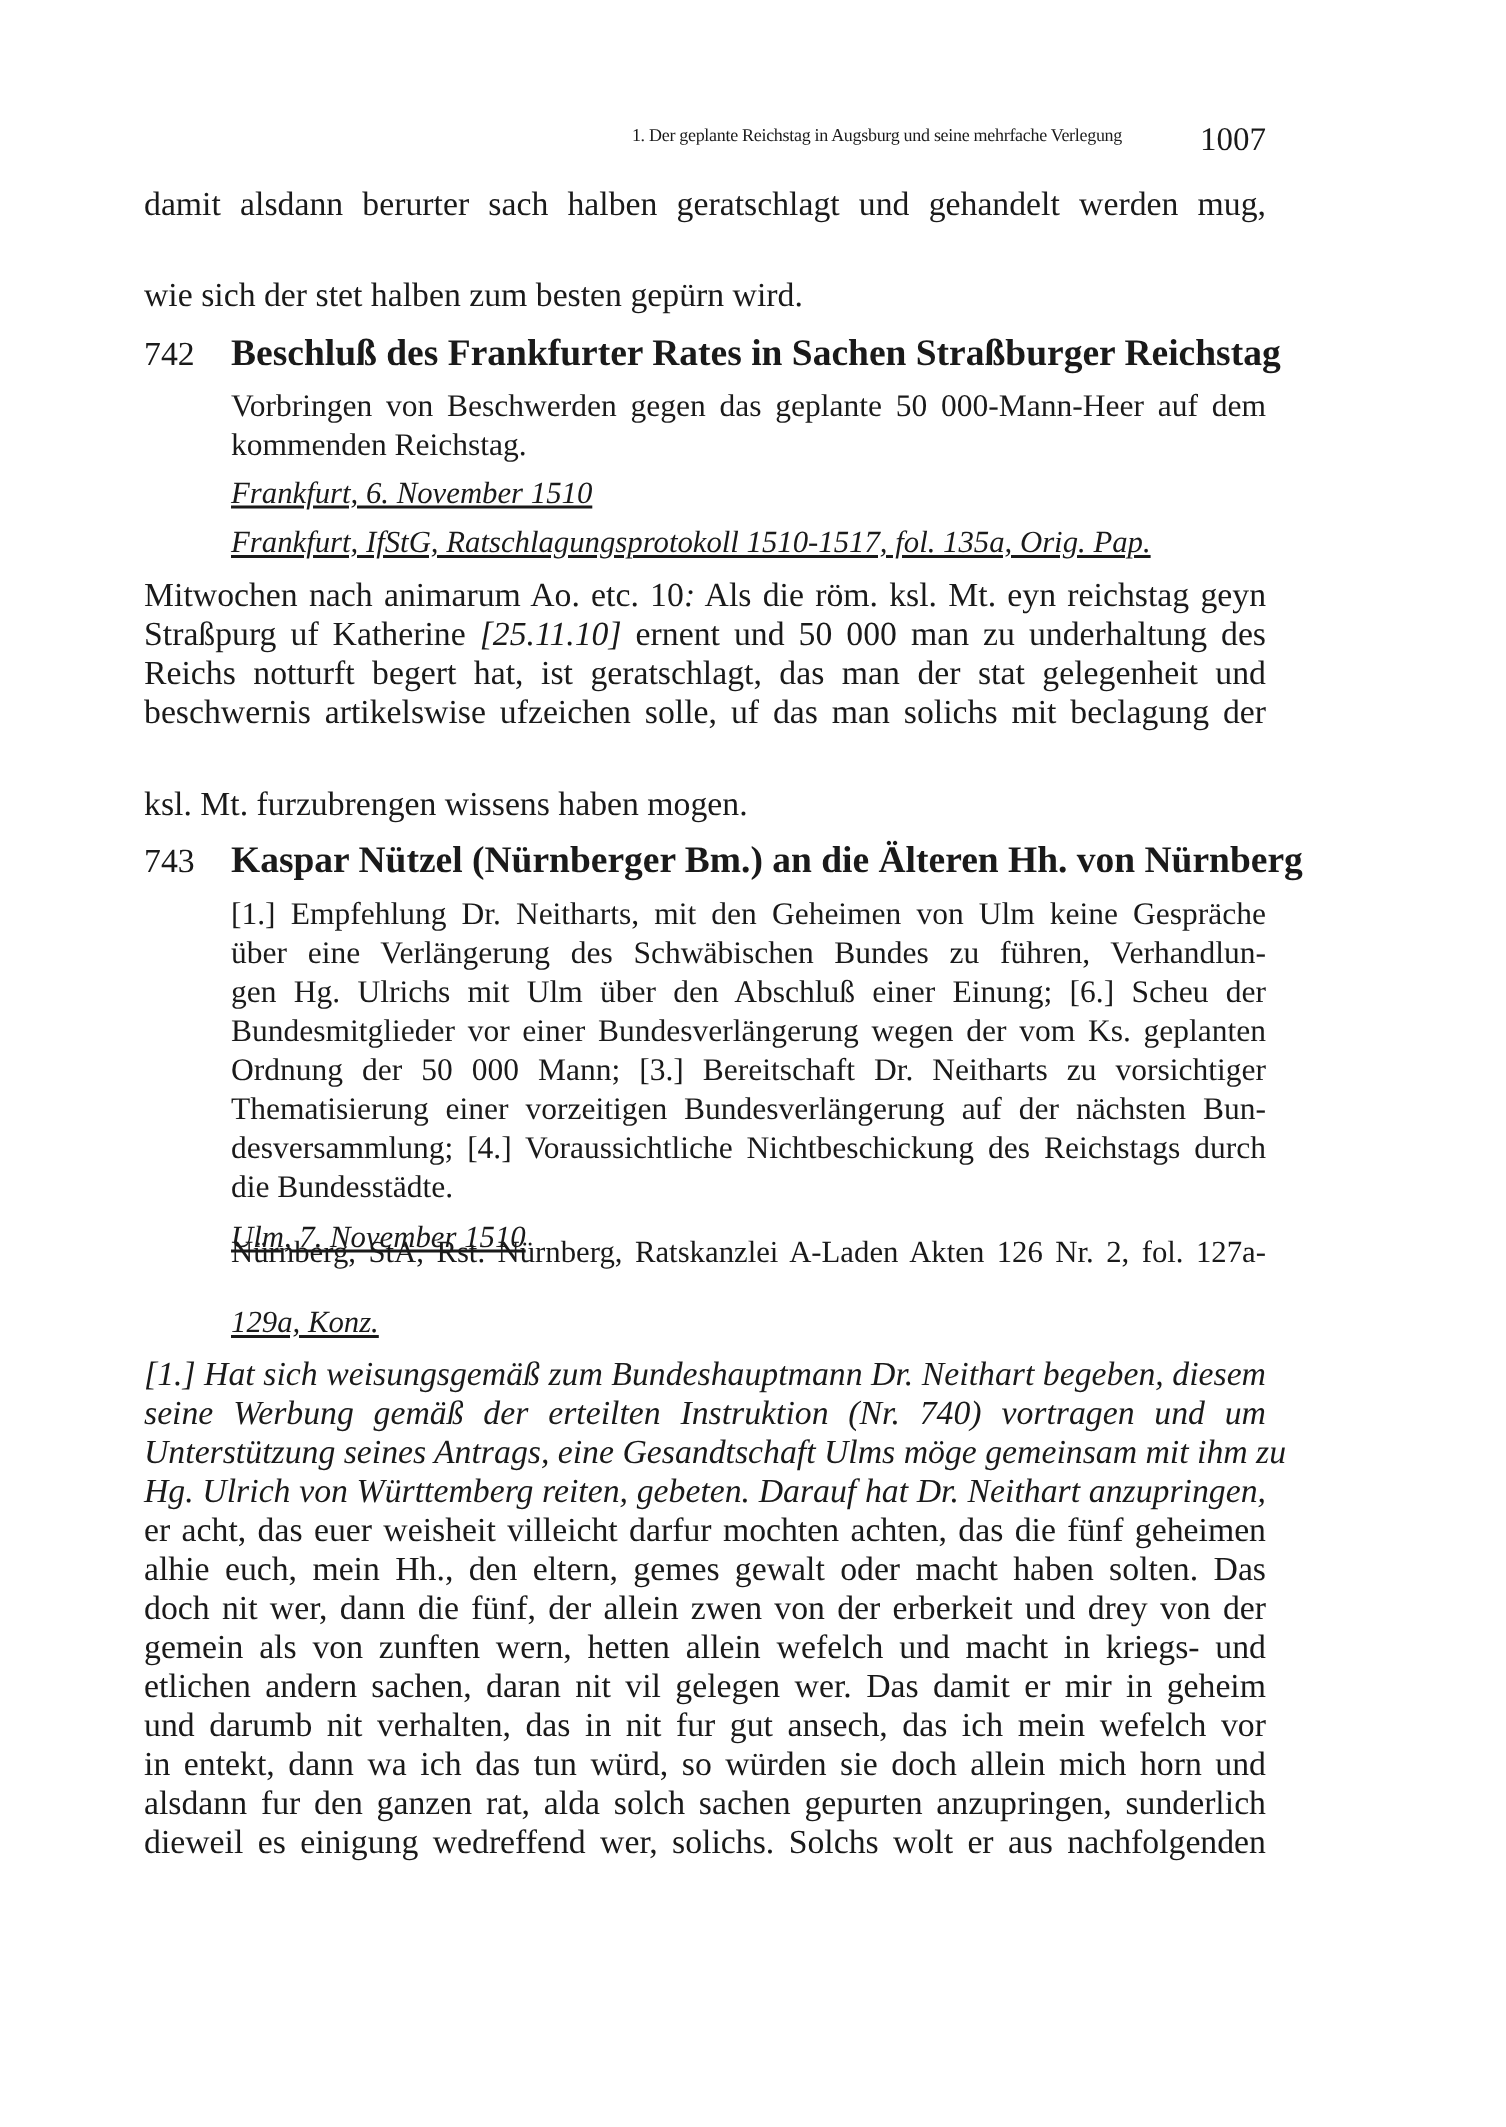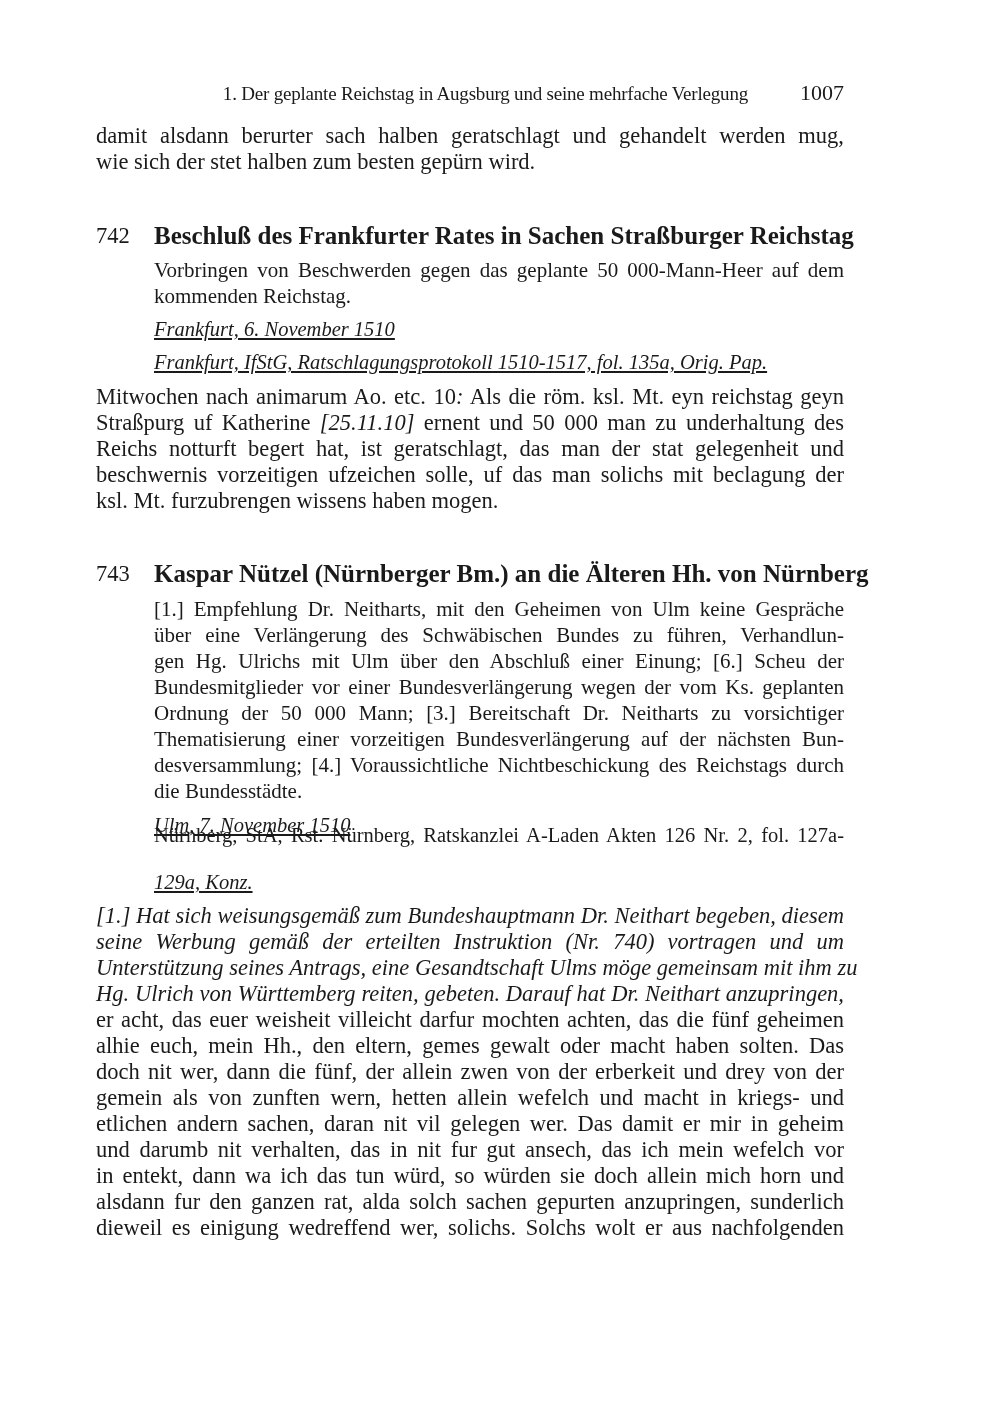--- a/index.html
+++ b/index.html
@@ -1,24 +1,24 @@
 <!DOCTYPE html>
 <html><head>
 <meta charset="utf-8">
 <style>
   html, body { margin: 0; padding: 0; background: #ffffff; }
   body { width: 1004px; height: 1418px; position: relative; overflow: hidden;
          font-family: "Liberation Serif", "DejaVu Serif", serif; color: #1a1a1a; }
   .page { position: absolute; left: 96px; top: 0; width: 748px; }
   .running-head { position: absolute; top: 80px; left: 0; width: 748px; height: 28px; }
-  .rh-title { position: absolute; right: 96px; top: 3px; font-size: 19px; letter-spacing: -0.2px; }
+  .rh-title { position: absolute; right: 96px; top: 3px; font-size: 12px; letter-spacing: -0.2px; }
   .rh-page { position: absolute; right: 0; top: 0; font-size: 22px; }
   .line { position: absolute; left: 0; width: 748px; font-size: 22.5px; line-height: 26px;
           white-space: nowrap; text-align: justify; text-align-last: justify; }
-  .line.last { text-align: center; text-align-last: left; }
+  .line.last { text-align: center; text-align-last: left; margin-top: 35px; }
   .it { font-style: italic; }
   .num { position: absolute; left: 0; font-size: 22.5px; line-height: 26px; }
   .head { position: absolute; left: 58px; font-size: 25px; line-height: 26px; font-weight: bold; white-space: nowrap; }
   .meta { position: absolute; left: 58px; font-size: 20.5px; line-height: 26px; font-style: italic; white-space: nowrap; text-decoration: underline; }
   .reg { position: absolute; left: 58px; width: 690px; font-size: 21px; line-height: 26px; 
          white-space: nowrap; text-align: justify; text-align-last: justify; }
   .reg.last { text-align-last: left; }
 </style>
 </head>
 <body>
@@ -40,21 +40,21 @@
   <div class="meta" style="top:316px">Frankfurt, 6. November 1510</div>
   <div class="meta" style="top:349px">Frankfurt, IfStG, Ratschlagungsprotokoll 1510-1517, fol. 135a, Orig. Pap.</div>
 
   <div class="line" style="top:384px">
     <span>Mitwochen nach animarum Ao. etc. 10</span><span class="it">:</span><span> Als die röm. ksl. Mt. eyn reichstag geyn</span>
   </div>
   <div class="line" style="top:410px">
     <span>Straßpurg uf Katherine </span><span class="it">[25.11.10]</span><span> ernent und 50 000 man zu underhaltung des</span>
   </div>
   <div class="line" style="top:436px">Reichs notturft begert hat, ist geratschlagt, das man der stat gelegenheit und</div>
-  <div class="line" style="top:462px">beschwernis vorzeitigen ufzeichen solle, uf das man solichs mit beclagung der</div>
+  <div class="line" style="top:462px">beschwernis artikelswise ufzeichen solle, uf das man solichs mit beclagung der</div>
   <div class="line last" style="top:488px">ksl. Mt. furzubrengen wissens haben mogen.</div>
 
   <div class="num" style="top:561px">743</div>
   <div class="head" style="top:561px; font-weight:bold">Kaspar Nützel (Nürnberger Bm.) an die Älteren Hh. von Nürnberg</div>
   <div class="reg" style="top:596px">[1.] Empfehlung Dr. Neitharts, mit den Geheimen von Ulm keine Gespräche</div>
   <div class="reg" style="top:622px">über eine Verlängerung des Schwäbischen Bundes zu führen, Verhandlun-</div>
   <div class="reg" style="top:648px">gen Hg. Ulrichs mit Ulm über den Abschluß einer Einung; [6.] Scheu der</div>
   <div class="reg" style="top:674px">Bundesmitglieder vor einer Bundesverlängerung wegen der vom Ks. geplanten</div>
   <div class="reg" style="top:700px">Ordnung der 50 000 Mann; [3.] Bereitschaft Dr. Neitharts zu vorsichtiger</div>
   <div class="reg" style="top:726px">Thematisierung einer vorzeitigen Bundesverlängerung auf der nächsten Bun-</div>

